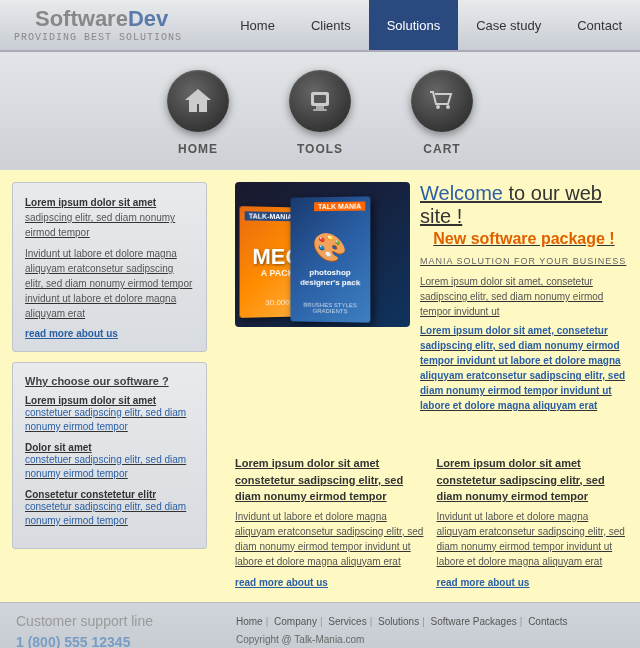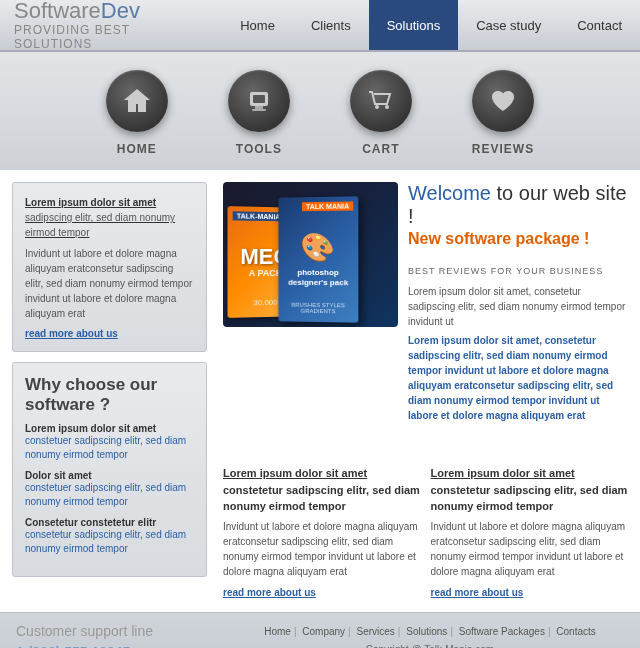--- a/index.html
+++ b/index.html
@@ -22,30 +22,32 @@
     }
     #logo-area {
       width: 200px;
       padding-left: 14px;
       display: flex;
       flex-direction: column;
       justify-content: center;
     }
     #logo-title {
       font-size: 22px;
-      font-weight: normal;
+      font-weight: bold;
       color: #2a4a7f;
       line-height: 1.1;
+      margin-left: 21px;
     }
     #logo-title span { color: #888; }
     #logo-subtitle {
-      font-size: 12px;
+      font-size: 10px;
       color: #888;
       letter-spacing: 1px;
       text-transform: uppercase;
+      font-family: Liberation Mono, monospace;
     }
     #nav {
       display: flex;
       flex: 1;
       height: 100%;
       align-items: center;
       justify-content: flex-end;
     }
     .nav-item {
       height: 100%;
@@ -92,23 +94,24 @@
       font-size: 12px;
       font-weight: bold;
       color: #555;
       letter-spacing: 1px;
       text-transform: uppercase;
     }
 
     
     #main {
       display: flex;
-      gap: 4px;
+      gap: 16px;
       padding: 12px;
-      background: #ffffff;
+      background: #fef9c3;
+      text-decoration: underline;
     }
 
     
     #sidebar {
       width: 195px;
       flex-shrink: 0;
       display: flex;
       flex-direction: column;
       gap: 10px;
     }
@@ -121,21 +124,21 @@
     .sidebar-box .link-text {
       color: #2a5fa5;
       text-decoration: underline;
       cursor: pointer;
       font-size: 10px;
       font-weight: bold;
     }
     .sidebar-box .box-title {
       font-weight: bold;
       color: #444;
-      font-size: 17px;
+      font-size: 11px;
       margin-bottom: 8px;
     }
     .sidebar-box p {
       font-size: 10px;
       color: #555;
       line-height: 1.5;
       margin-bottom: 6px;
     }
     .sidebar-box .underline-title {
       text-decoration: underline;
@@ -279,21 +282,22 @@
       font-size: 20px;
       color: #333;
       font-weight: normal;
       margin-bottom: 2px;
     }
     #welcome-text h2 span.blue { color: #2a5fa5; }
     #welcome-text h3 {
       font-size: 16px;
       color: #e06000;
       font-weight: bold;
-      margin-bottom: 18px;
+      margin-bottom: 8px;
+      text-align: center;
     }
     #welcome-text .best-solution {
       font-size: 9px;
       color: #666;
       letter-spacing: 1px;
       margin-bottom: 8px;
     }
     #welcome-text p {
       font-size: 10px;
       color: #555;
@@ -346,21 +350,21 @@
       color: #999;
       margin-bottom: 5px;
     }
     #footer-phone {
       font-size: 14px;
       color: #7a9cc5;
       font-weight: bold;
     }
     #footer-right {
       flex: 1;
-      text-align: center;
+      text-align: left;
       font-size: 10px;
       color: #666;
       line-height: 1.8;
     }
     #footer-right .footer-links a {
       color: #555;
       text-decoration: none;
       cursor: pointer;
     }
     #footer-right .footer-links span { color: #999; padding: 0 3px; }
@@ -406,28 +410,20 @@
   </div>
   <div class="icon-item">
     <div class="icon-circle">
       <svg viewBox="0 0 34 34" fill="none" xmlns="http://www.w3.org/2000/svg">
         <path d="M5 8h3l3 12h12l3-10H10" stroke="#ccc" stroke-width="2" fill="none"></path>
         <circle cx="13" cy="23" r="2" fill="#ccc"></circle>
         <circle cx="23" cy="23" r="2" fill="#ccc"></circle>
       </svg>
     </div>
     <span class="icon-label">CART</span>
-  </div>
-  <div class="icon-item">
-    <div class="icon-circle">
-      <svg viewBox="0 0 34 34" fill="none" xmlns="http://www.w3.org/2000/svg">
-        <path d="M17 27 C17 27 6 20 6 13 C6 9.5 8.5 7 12 7 C14 7 16 8 17 9.5 C18 8 20 7 22 7 C25.5 7 28 9.5 28 13 C28 20 17 27 17 27Z" fill="#ccc"></path>
-      </svg>
-    </div>
-    <span class="icon-label">REVIEWS</span>
   </div>
 </div>
 
 <div id="main">
 
   <div id="sidebar">
 
     <div class="sidebar-box">
       <p class="underline-title">
         <span>Lorem ipsum dolor sit amet</span>
@@ -471,21 +467,21 @@
           <div class="ps-title">photoshop<br>designer's pack</div>
           <div class="ps-sub">BRUSHES STYLES GRADIENTS</div>
         </div>
       </div>
 
       <div id="welcome-text">
         <h2>
           <span class="blue">Welcome</span><span> to our web site !</span>
         </h2>
         <h3>New software package !</h3>
-        <div class="best-solution">BEST REVIEWS FOR YOUR BUSINESS</div>
+        <div class="best-solution">MANIA SOLUTION FOR YOUR BUSINESS</div>
         <p>Lorem ipsum dolor sit amet, consetetur sadipscing elitr, sed diam nonumy eirmod tempor invidunt ut</p>
         <p style="color:#2a5fa5;font-weight:bold;">Lorem ipsum dolor sit amet, consetetur sadipscing elitr, sed diam nonumy eirmod tempor invidunt ut labore et dolore magna aliquyam eratconsetur sadipscing elitr, sed diam nonumy eirmod tempor invidunt ut labore et dolore magna aliquyam erat</p>
       </div>
     </div>
 
     <div id="bottom-cols">
 
       <div class="content-col">
         <div class="col-title">
           <span class="underline">Lorem ipsum dolor sit amet</span>

